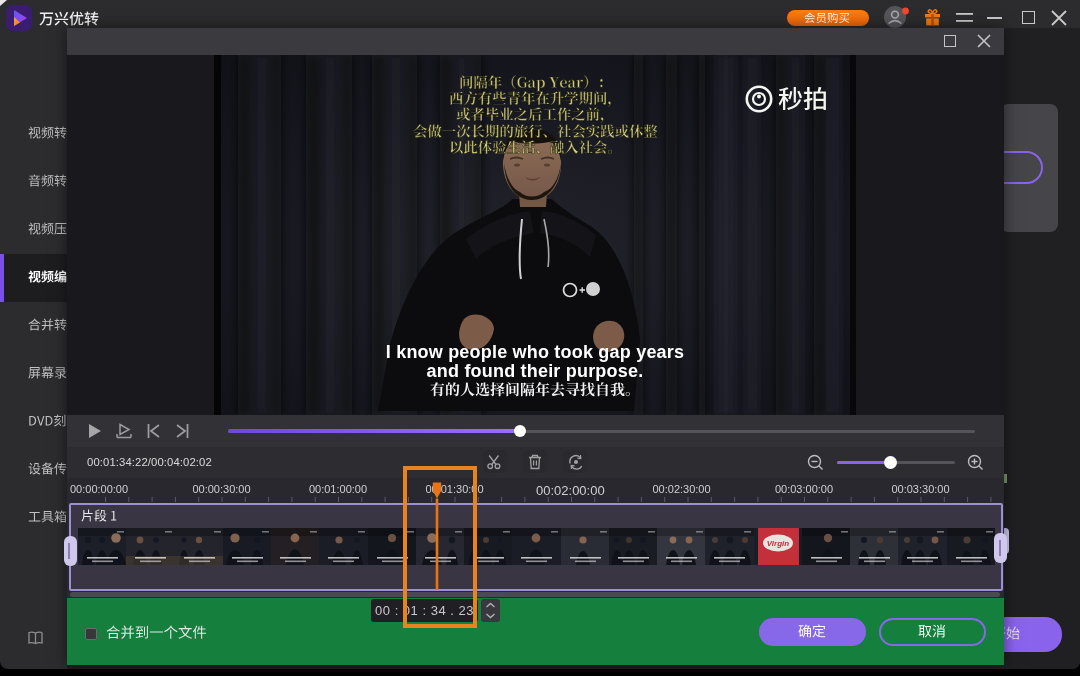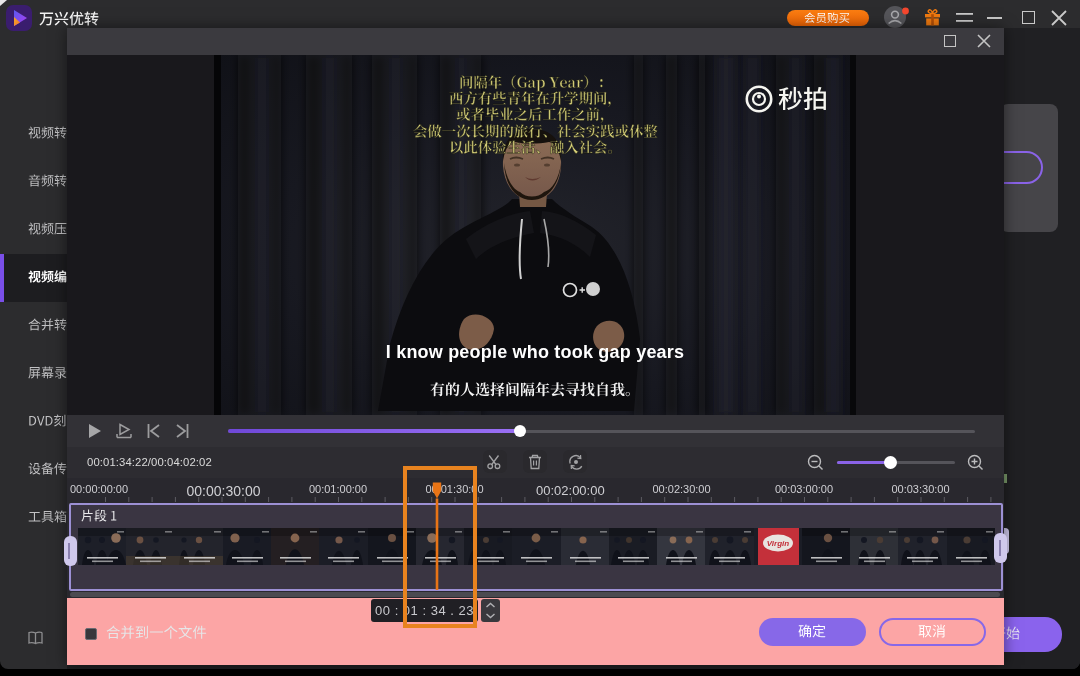--- a/index.html
+++ b/index.html
@@ -197,20 +197,21 @@
         </svg>
         <svg class="abs" style="left:530px;top:28px" width="100" height="34" viewBox="0 0 100 34">
       <circle cx="15" cy="16" r="12.2" fill="none" stroke="#f5f5f0" stroke-width="2.6"></circle>
       <circle cx="15" cy="16" r="6" fill="none" stroke="#f5f5f0" stroke-width="2.2"></circle>
       <circle cx="15" cy="13.4" r="2" fill="#f5f5f0"></circle>
         </svg>
         <svg style="position:absolute;left:564px;top:31px;overflow:visible" width="52" height="33">
           <path d="M12.2 5.1C11.8 7.8 11.2 10.7 10.3 12.6C10.9 12.8 11.9 13.2 12.3 13.5C13.2 11.5 13.9 8.5 14.3 5.6ZM19.2 5.4C20.4 7.6 21.5 10.4 21.9 12.3L24.1 11.5C23.6 9.7 22.5 6.9 21.3 4.7ZM20.9 13.2C19 18.1 15.1 20.7 9 21.9C9.5 22.4 10 23.4 10.2 24C16.9 22.4 21.1 19.5 23.1 13.8ZM15.7 0.9V16.4H17.9V0.9ZM9.2 1.2C7.2 2 4 2.8 1.2 3.2C1.4 3.7 1.8 4.5 1.8 5.1C2.8 4.9 3.9 4.8 5 4.6V7.9H1V10.1H4.7C3.7 12.8 2.1 15.8 0.7 17.6C1 18.1 1.6 19.1 1.8 19.8C2.9 18.3 4 16.2 5 13.9V24.1H7.3V13.2C8 14.3 8.8 15.6 9.2 16.4L10.5 14.5C10.1 13.8 8 11.3 7.3 10.6V10.1H10.6V7.9H7.3V4.1C8.5 3.8 9.6 3.5 10.6 3.1Z M29.1 0.9V5.8H26.1V8.1H29.1V13L25.7 13.9L26.3 16.3L29.1 15.5V21.4C29.1 21.8 29 21.9 28.7 21.9C28.4 21.9 27.4 21.9 26.4 21.9C26.7 22.5 27 23.5 27.1 24.1C28.8 24.1 29.8 24 30.6 23.6C31.3 23.2 31.6 22.6 31.6 21.4V14.8L34.5 14L34.2 11.7L31.6 12.4V8.1H34.3V5.8H31.6V0.9ZM37.8 15.1H45.5V20.4H37.8ZM37.8 12.8V7.6H45.5V12.8ZM40.6 0.9C40.4 2.2 40 4 39.6 5.4H35.5V24H37.8V22.7H45.5V23.9H47.9V5.4H42C42.5 4.1 43 2.6 43.4 1.2Z" fill="#f5f5f0"></path>
         </svg>
         <div class="abs" style="left:0;top:288px;width:642px;text-align:center;color:#fff;font-weight:bold;font-size:18px;line-height:19px;letter-spacing:0.2px">I know people who took gap years</div>
+        <div class="abs" style="left:0;top:307px;width:642px;text-align:center;color:#fff;font-weight:bold;font-size:18px;line-height:19px;letter-spacing:0.2px">and found their purpose.</div>
         <svg class="abs" style="left:216.0px;top:327px;overflow:visible" width="212" height="20">
           <path d="M5.8 0.2C5.6 1 5.3 1.9 5 2.8H0.6L0.8 3.2H4.8C3.8 5.3 2.4 7.5 0.4 8.9L0.5 9.1C1.8 8.5 2.9 7.8 3.8 6.9V14.3H4.1C5 14.3 5.5 13.9 5.5 13.8V10.4H10.4V12C10.4 12.2 10.4 12.3 10.1 12.3C9.8 12.3 8.2 12.2 8.2 12.2V12.4C8.9 12.6 9.3 12.8 9.5 13C9.8 13.3 9.8 13.7 9.9 14.3C12 14.1 12.2 13.4 12.2 12.2V6.1C12.6 6 12.8 5.9 12.9 5.7L11.1 4.4L10.3 5.3H5.8L5.4 5.2C5.9 4.5 6.4 3.9 6.7 3.2H14C14.2 3.2 14.4 3.1 14.4 3C13.7 2.3 12.6 1.5 12.6 1.5L11.5 2.8H7C7.2 2.2 7.5 1.7 7.7 1.2C8.1 1.2 8.2 1.1 8.3 1ZM5.5 8.1H10.4V10H5.5ZM5.5 7.7V5.8H10.4V7.7Z M23 6.2 22.8 6.2C23.5 7.1 24 8.3 24.1 9.4C25.7 10.7 27.3 7.4 23 6.2ZM20.6 0.9 18.2 0.3C18.1 1.2 18 2.3 17.9 3.1H17.8L16.1 2.4V13.8H16.4C17.1 13.8 17.7 13.4 17.7 13.2V12.1H20V13.3H20.3C20.9 13.3 21.6 12.9 21.7 12.8V3.8C22 3.8 22.2 3.7 22.3 3.5L20.7 2.3L19.8 3.1H18.5C19 2.6 19.6 1.8 20 1.3C20.4 1.3 20.6 1.2 20.6 0.9ZM20 3.6V7.3H17.7V3.6ZM17.7 7.7H20V11.7H17.7ZM26.1 1 23.7 0.3C23.3 2.6 22.5 5 21.7 6.6L21.9 6.7C22.8 5.9 23.7 4.8 24.4 3.5H27.2C27.1 8.6 27 11.6 26.4 12.1C26.2 12.3 26.1 12.3 25.8 12.3C25.5 12.3 24.4 12.2 23.7 12.2L23.7 12.4C24.4 12.6 25 12.8 25.3 13.1C25.5 13.3 25.6 13.7 25.6 14.3C26.6 14.3 27.3 14.1 27.8 13.5C28.6 12.6 28.8 9.9 28.9 3.8C29.3 3.8 29.5 3.7 29.6 3.5L28 2.1L27 3.1H24.7C25 2.5 25.2 1.9 25.5 1.3C25.8 1.3 26 1.2 26.1 1Z M37.8 1.2C38.2 1.1 38.3 1 38.3 0.7L35.9 0.5C35.8 5.3 36 10.1 30.5 14.1L30.7 14.3C36.3 11.6 37.4 7.8 37.6 4C38 8.7 39.1 12.3 42.9 14.2C43.1 13.3 43.7 12.7 44.6 12.5L44.6 12.3C39.5 10.4 38.1 6.9 37.8 1.2Z M46.2 0.6 46.1 0.7C46.7 1.5 47.4 2.8 47.6 3.8C49.3 5.1 50.7 1.8 46.2 0.6ZM57.8 4.8 56.9 6H55.3V3.6H58.5C58.8 3.6 58.9 3.6 59 3.4C58.4 2.8 57.3 2 57.3 2L56.4 3.2H55.3V1.1C55.6 1 55.8 0.8 55.8 0.6L53.6 0.4V3.2H52.2C52.4 2.7 52.6 2.2 52.8 1.7C53.1 1.7 53.3 1.6 53.4 1.4L51.2 0.8C51 2.6 50.6 4.4 50 5.6L50.2 5.8C50.9 5.2 51.5 4.5 51.9 3.6H53.6V6H50.2L50.3 6.5H52C52 8.7 51.5 10.3 49.6 11.6V11.6C49.4 11.5 49.2 11.4 49 11.2V6.3C49.4 6.2 49.6 6.1 49.7 6L48 4.6L47.2 5.7H45.5L45.6 6.1H47.4V11.4C46.8 11.7 46.1 12.2 45.6 12.4L46.8 14.2C46.9 14.1 46.9 14 46.9 13.9C47.3 13.1 47.9 12.2 48.1 11.7C48.3 11.4 48.5 11.4 48.7 11.7C50 13.3 51.3 13.9 54.3 13.9C55.7 13.9 57.4 13.9 58.5 13.9C58.5 13.3 58.9 12.7 59.6 12.5V12.3C57.9 12.4 56.5 12.4 54.9 12.4C52.5 12.4 50.9 12.3 49.8 11.7C52.5 10.8 53.6 9.1 53.8 6.5H54.8V10.2C54.8 11.2 54.9 11.6 56.1 11.6H57C58.7 11.6 59.2 11.2 59.2 10.6C59.2 10.3 59.2 10.1 58.8 9.9L58.7 8H58.6C58.3 8.9 58.1 9.6 58 9.8C57.9 10 57.9 10 57.7 10C57.6 10 57.5 10 57.2 10H56.6C56.4 10 56.3 10 56.3 9.8V6.5H59C59.2 6.5 59.4 6.4 59.4 6.2C58.8 5.6 57.8 4.8 57.8 4.8Z M72.9 9.7 72 10.9H70.5V9.1H73.5C73.7 9.1 73.9 9 73.9 8.8C73.3 8.3 72.3 7.6 72.3 7.6L71.5 8.6H70.5V7.3C70.9 7.3 71 7.1 71 6.9L68.7 6.7V8.6H65.7L65.8 9.1H68.7V10.9H64.9L65 11.3H68.7V14.3H69.1C69.7 14.3 70.5 14.1 70.5 13.9V11.3H74.2C74.4 11.3 74.6 11.2 74.6 11.1C74 10.5 72.9 9.7 72.9 9.7ZM67.2 1.4H65.5L65.6 1.8H67C67.5 3.2 68.1 4.2 68.9 5.1C67.8 6 66.3 6.9 64.7 7.5L64.8 7.7C66.8 7.3 68.4 6.6 69.8 5.7C70.8 6.4 72 6.9 73.4 7.3C73.6 6.5 74 5.9 74.7 5.7V5.5C73.4 5.4 72.2 5.2 71.1 4.8C72 4 72.7 3.1 73.2 2.1C73.6 2 73.8 2 73.9 1.8L72.4 0.5L71.4 1.4ZM67.3 1.8H71.4C71 2.7 70.5 3.5 69.8 4.2C68.7 3.7 67.9 2.9 67.3 1.8ZM65.1 2.6 64.3 3.8H64V0.9C64.4 0.8 64.5 0.7 64.6 0.5L62.3 0.3V3.8H60.5L60.6 4.2H62.3V7C61.4 7.3 60.7 7.5 60.3 7.6L61.1 9.6C61.2 9.6 61.4 9.4 61.4 9.2L62.3 8.6V12C62.3 12.1 62.2 12.2 62 12.2C61.7 12.2 60.5 12.1 60.5 12.1V12.3C61.1 12.5 61.4 12.7 61.6 13C61.8 13.3 61.9 13.7 61.9 14.3C63.8 14.2 64 13.4 64 12.1V7.5C65 6.8 65.8 6.2 66.4 5.8L66.3 5.6L64 6.4V4.2H66.1C66.3 4.2 66.5 4.2 66.5 4C66 3.4 65.1 2.6 65.1 2.6Z M77.7 0.2 77.6 0.3C78.3 1 79 2.1 79.3 3.1C81 4.1 82.2 0.9 77.7 0.2ZM78.8 2.4 76.5 2.1V14.3H76.8C77.4 14.3 78.2 13.9 78.2 13.8V2.8C78.6 2.8 78.8 2.6 78.8 2.4ZM83.7 10.1H81.2V7.6H83.7ZM79.5 3.7V11.9H79.8C80.7 11.9 81.2 11.5 81.2 11.4V10.5H83.7V11.6H84C84.6 11.6 85.3 11.1 85.4 11V4.9C85.6 4.9 85.7 4.8 85.8 4.7L84.3 3.6L83.6 4.4H81.2ZM83.7 4.8V7.1H81.2V4.8ZM86.7 1.6H81.2L81.3 2H86.8V12C86.8 12.2 86.7 12.4 86.5 12.4C86.1 12.4 84.4 12.2 84.4 12.2V12.5C85.2 12.6 85.6 12.8 85.8 13.1C86.1 13.3 86.2 13.7 86.2 14.3C88.3 14.1 88.5 13.4 88.5 12.2V2.3C88.8 2.2 89 2.1 89.1 2L87.5 0.7Z M98 7.6 97.8 7.7C98.1 8.1 98.4 8.9 98.4 9.5C99.4 10.3 100.6 8.5 98 7.6ZM95.7 6.2V14.3H95.9C96.8 14.3 97.3 13.9 97.3 13.8V7.4H102.4V9.9C102.1 9.6 101.6 9.2 101.6 9.2L101.1 9.9H100.4C100.9 9.4 101.4 8.8 101.6 8.4C102 8.4 102.1 8.2 102.2 8.1L100.5 7.5C100.4 8.1 100.2 9.2 100 9.9H97.5L97.6 10.4H99V13.8H99.3C100 13.8 100.5 13.5 100.5 13.5V10.4H102.2C102.3 10.4 102.4 10.3 102.4 10.3V12.4C102.4 12.5 102.4 12.6 102.2 12.6C101.9 12.6 101.1 12.6 101.1 12.6V12.8C101.6 12.8 101.8 13 102 13.2C102.1 13.5 102.2 13.8 102.2 14.3C103.8 14.2 104 13.6 104 12.5V7.6C104.3 7.6 104.5 7.5 104.6 7.3L103 6.1L102.3 6.9H97.5ZM98.2 5.9V5.6H101.6V6.2H101.8C102.3 6.2 103.1 5.9 103.1 5.8V3.7C103.4 3.7 103.6 3.6 103.7 3.4L102.1 2.3L101.4 3.1H98.3L96.6 2.4V6.4H96.9C97.5 6.4 98.2 6.1 98.2 5.9ZM101.6 3.5V5.2H98.2V3.5ZM91 0.7V14.3H91.3C92.1 14.3 92.6 13.9 92.6 13.8V1.8H93.9C93.7 2.9 93.3 4.6 93.1 5.5C93.8 6.5 94 7.6 94 8.6C94 9 93.9 9.3 93.7 9.4C93.6 9.5 93.6 9.5 93.4 9.5C93.3 9.5 92.9 9.5 92.7 9.5V9.7C92.9 9.8 93.2 9.9 93.3 10C93.4 10.3 93.5 10.9 93.5 11.3C95 11.3 95.6 10.5 95.5 9C95.5 7.9 94.9 6.5 93.5 5.5C94.2 4.6 95.1 3.1 95.6 2.2C95.9 2.2 96.1 2.2 96.2 2L96 1.8H104C104.2 1.8 104.4 1.7 104.4 1.6C103.8 1 102.9 0.2 102.9 0.2L102 1.4H95.9L96 1.8L94.6 0.5L93.8 1.3H92.8Z M109.1 0.1C108.3 2.6 106.8 5.1 105.5 6.6L105.6 6.7C107.1 5.9 108.6 4.7 109.8 3.1H112.5V6H110.1L108 5.2V10.1H105.5L105.6 10.5H112.5V14.3H112.9C113.9 14.3 114.5 13.9 114.5 13.8V10.5H119.1C119.3 10.5 119.5 10.4 119.5 10.3C118.8 9.7 117.6 8.8 117.6 8.8L116.6 10.1H114.5V6.4H118.3C118.5 6.4 118.7 6.4 118.7 6.2C118 5.6 116.9 4.8 116.9 4.8L115.9 6H114.5V3.1H118.8C119 3.1 119.2 3 119.2 2.8C118.5 2.2 117.3 1.3 117.3 1.3L116.3 2.6H110.1C110.4 2.2 110.7 1.8 110.9 1.3C111.3 1.3 111.5 1.2 111.6 1ZM112.5 10.1H109.9V6.4H112.5Z M129.3 9.1 129.1 9.2C129.8 9.9 130.4 10.7 131 11.6C128 11.8 125.2 11.9 123.4 11.9C125.1 11 127 9.5 128.1 8.3C128.4 8.3 128.6 8.2 128.7 8L126.7 7.3H134.1C134.3 7.3 134.5 7.2 134.5 7C133.8 6.4 132.5 5.4 132.5 5.4L131.5 6.8H128.4V3.8H133.2C133.4 3.8 133.5 3.7 133.6 3.6C132.9 2.9 131.7 2 131.7 2L130.6 3.4H128.4V0.9C128.8 0.8 128.9 0.7 128.9 0.5L126.5 0.2V3.4H121.7L121.8 3.8H126.5V6.8H120.6L120.7 7.3H126.2C125.5 8.7 123.6 11 122.3 11.8C122.2 11.9 121.7 11.9 121.7 11.9L122.7 14.2C122.8 14.1 122.9 14 123 13.9C126.5 13.2 129.3 12.5 131.2 12C131.6 12.6 131.9 13.3 132.1 14C134.2 15.5 135.6 11 129.3 9.1Z M138.2 9.1 138.1 9.2C138.8 9.9 139.6 11 139.9 11.9C141.7 13.1 143 9.5 138.2 9.1ZM146.1 3.7H137.8L137.9 4.1H146.1V6H137L137.2 6.4H146.1V7H146.4C147 7 147.8 6.7 147.9 6.6V1.9C148.1 1.8 148.3 1.7 148.4 1.6L146.7 0.4L145.9 1.3H137.2L137.3 1.7H146.1ZM148 7 147 8.3H146.1V7.5C146.4 7.5 146.6 7.3 146.6 7.1L144.2 6.9V8.3H135.7L135.8 8.7H144.2V12.1C144.2 12.3 144.2 12.4 143.9 12.4C143.6 12.4 141.8 12.3 141.8 12.3V12.5C142.6 12.6 143 12.8 143.2 13.1C143.5 13.3 143.6 13.8 143.7 14.3C145.8 14.1 146.1 13.4 146.1 12.2V8.7H149.3C149.6 8.7 149.7 8.7 149.8 8.5C149.1 7.9 148 7 148 7Z M160.8 1 160.7 1.1C161.3 1.5 162 2.3 162.3 3C162.4 3.1 162.6 3.1 162.7 3.2L162 4.4L160 4.6C159.9 3.5 159.9 2.3 159.9 1C160.3 1 160.4 0.8 160.4 0.6L158.1 0.4C158.1 1.9 158.1 3.4 158.2 4.8L155.4 5.2L155.5 5.6L158.3 5.2C158.5 7.1 158.8 8.8 159.5 10.2C158.3 11.7 156.9 12.8 155.2 13.8L155.3 14C157.2 13.3 158.7 12.5 160 11.3C160.5 12.2 161.1 12.9 161.9 13.5C162.7 14.1 163.9 14.7 164.5 14C164.7 13.7 164.6 13.3 164.1 12.4L164.4 9.9L164.3 9.9C164 10.5 163.6 11.4 163.4 11.8C163.2 12 163.1 12 162.9 11.8C162.2 11.3 161.7 10.7 161.3 10C162.2 9 162.9 7.8 163.6 6.3C164 6.4 164.1 6.3 164.2 6.1L162.1 5.2C161.7 6.5 161.2 7.5 160.6 8.5C160.3 7.5 160.1 6.3 160 5L164.2 4.5C164.4 4.5 164.6 4.4 164.6 4.3C164.1 3.9 163.3 3.4 162.9 3.1C164 3 164.1 0.8 160.8 1ZM150.4 7.6 151.1 9.6C151.3 9.6 151.4 9.4 151.5 9.2L152.6 8.7V12.2C152.6 12.4 152.5 12.4 152.3 12.4C152 12.4 150.7 12.3 150.7 12.3V12.6C151.3 12.7 151.6 12.8 151.8 13.1C152 13.4 152.1 13.8 152.1 14.3C154 14.2 154.3 13.5 154.3 12.3V7.7C155.2 7.2 156 6.7 156.5 6.4L156.5 6.2L154.3 6.7V4.1H156.2C156.4 4.1 156.6 4 156.6 3.8C156.1 3.2 155.2 2.4 155.2 2.4L154.4 3.6H154.3V0.9C154.7 0.8 154.8 0.7 154.8 0.5L152.6 0.3V3.6H150.5L150.6 4.1H152.6V7.1C151.6 7.3 150.9 7.5 150.4 7.6Z M175.6 3.4V6.1H169.5V3.4ZM171.4 0.3C171.3 1 171.2 2.1 171 3H169.7L167.7 2.2V14.3H168C168.8 14.3 169.5 13.9 169.5 13.6V13.1H175.6V14.2H175.9C176.6 14.2 177.5 13.8 177.5 13.7V3.7C177.8 3.7 178.1 3.5 178.2 3.4L176.4 2L175.5 3H171.7C172.4 2.3 173.1 1.6 173.5 1C173.9 1 174 0.9 174.1 0.7ZM169.5 6.5H175.6V9.4H169.5ZM169.5 9.8H175.6V12.7H169.5Z M190.7 1.1 190.6 1.2C191.2 1.8 191.7 2.8 191.8 3.6C193.3 4.8 194.7 1.8 190.7 1.1ZM186.2 0.4C185 1.3 182.5 2.4 180.5 3L180.6 3.2C181.7 3.1 182.8 3 183.9 2.8V5.1H180.5L180.6 5.6H183.9V8C182.4 8.2 181.2 8.4 180.5 8.5L181.3 10.5C181.4 10.5 181.6 10.3 181.7 10.2L183.9 9.3V12.1C183.9 12.3 183.8 12.4 183.5 12.4C183.2 12.4 181.5 12.3 181.5 12.3V12.5C182.3 12.6 182.7 12.8 182.9 13.1C183.2 13.3 183.3 13.8 183.3 14.3C185.3 14.2 185.6 13.3 185.6 12.1V8.6C186.7 8.2 187.6 7.8 188.3 7.4L188.2 7.2L185.6 7.7V5.6H188.3C188.6 7.3 188.9 8.9 189.5 10.2C188.5 11.5 187.2 12.7 185.6 13.6L185.7 13.8C187.5 13.2 188.9 12.3 190.1 11.3C190.6 12.1 191.2 12.8 191.9 13.4C192.6 13.9 193.8 14.5 194.5 13.8C194.7 13.6 194.6 13.2 194.1 12.3L194.4 9.8L194.3 9.8C194 10.4 193.6 11.2 193.4 11.7C193.2 11.9 193.1 11.9 192.9 11.7C192.3 11.3 191.8 10.7 191.4 10.1C192.2 9.1 192.9 8.1 193.4 7.2C193.7 7.2 193.9 7.1 194 6.9L191.8 6C191.6 6.8 191.2 7.7 190.7 8.5C190.3 7.6 190.2 6.6 190 5.6H194.2C194.4 5.6 194.6 5.5 194.6 5.3C193.9 4.8 192.8 4 192.8 4L191.9 5.1H190C189.9 3.9 189.8 2.5 189.9 1.2C190.2 1.1 190.4 0.9 190.4 0.7L188.1 0.5L188.1 2ZM188.3 5.1H185.6V2.5C186.2 2.3 186.7 2.2 187.2 2.1C187.6 2.2 187.9 2.2 188.1 2C188.1 3.1 188.2 4.1 188.3 5.1Z M197.7 14.2C198.9 14.2 199.9 13.3 199.9 12.1C199.9 10.9 198.9 10 197.7 10C196.6 10 195.6 10.9 195.6 12.1C195.6 13.3 196.6 14.2 197.7 14.2ZM197.7 13.7C196.9 13.7 196.2 13 196.2 12.1C196.2 11.2 196.9 10.5 197.7 10.5C198.6 10.5 199.3 11.2 199.3 12.1C199.3 13 198.6 13.7 197.7 13.7Z" fill="#f2f2f2"></path>
         </svg>
       </div>
     </div>
     <div class="abs" style="left:0;top:387px;width:937px;height:32px;background:#323136">
       <svg class="abs" style="left:21px;top:8px" width="14" height="16">
         <path d="M1 1 L13 8 L1 15 Z" fill="#a6a6a8"></path>
       </svg>
       <svg class="abs" style="left:48px;top:7px" width="18" height="18" viewBox="0 0 18 18">
@@ -260,21 +261,21 @@
       <div class="abs" style="left:770px;top:14px;width:53px;height:3px;background:#8a63e8;border-radius:2px"></div>
       <div class="abs" style="left:817px;top:9px;width:13px;height:13px;background:#fff;border-radius:50%"></div>
       <svg class="abs" style="left:900px;top:7px" width="17" height="17">
       <circle cx="7.5" cy="7.5" r="6" fill="none" stroke="#bcbcbe" stroke-width="1.4"></circle>
       <path d="M4.5 7.5 L10.5 7.5 M7.5 4.5 L7.5 10.5" stroke="#bcbcbe" stroke-width="1.4"></path>
       <path d="M12 12 L15.5 15.5" stroke="#bcbcbe" stroke-width="1.4"></path>
       </svg>
     </div>
     <div class="abs" style="left:0;top:450px;width:937px;height:25px;background:#29282e">
       <div class="abs" style="left:3.0px;top:5px;width:70px;text-align:left;font-size:11px;color:#cfcfd3">00:00:00:00</div>
-      <div class="abs" style="left:119.5px;top:5px;width:70px;text-align:center;font-size:14px;color:#cfcfd3">00:00:30:00</div>
+      <div class="abs" style="left:119.5px;top:5px;width:70px;text-align:center;font-size:11px;color:#cfcfd3">00:00:30:00</div>
       <div class="abs" style="left:236.0px;top:5px;width:70px;text-align:center;font-size:11px;color:#cfcfd3">00:01:00:00</div>
       <div class="abs" style="left:352.5px;top:5px;width:70px;text-align:center;font-size:11px;color:#cfcfd3">00:01:30:00</div>
       <div class="abs" style="left:469.0px;top:5px;width:70px;text-align:left;font-size:13px;color:#cfcfd3">00:02:00:00</div>
       <div class="abs" style="left:585.5px;top:5px;width:70px;text-align:left;font-size:11px;color:#cfcfd3">00:02:30:00</div>
       <div class="abs" style="left:702.0px;top:5px;width:70px;text-align:center;font-size:11px;color:#cfcfd3">00:03:00:00</div>
       <div class="abs" style="left:818.5px;top:5px;width:70px;text-align:center;font-size:11px;color:#cfcfd3">00:03:30:00</div>
       <svg class="abs" style="left:0;top:0" width="937" height="25">
         <rect x="38.0" y="19" width="1" height="5" fill="#5c5b62"></rect>
         <rect x="61.3" y="19" width="1" height="5" fill="#5c5b62"></rect>
         <rect x="84.6" y="19" width="1" height="5" fill="#5c5b62"></rect>
@@ -528,21 +529,21 @@
           <rect x="14" y="32.5" width="21" height="1.6" fill="#e8e8e8" opacity="0.6"></rect>
           <rect x="39" y="3" width="7" height="1.6" fill="#d0d0d0" opacity="0.5"></rect>
         </svg>
       </div>
       <div class="abs" style="left:-3px;top:33px;width:13px;height:30px;background:#cfc8ec;border-radius:6px"></div>
       <div class="abs" style="left:1px;top:40px;width:1.5px;height:16px;background:#8a80b0"></div>
       <div class="abs" style="left:927px;top:30px;width:13px;height:30px;background:#cfc8ec;border-radius:6px"></div>
       <div class="abs" style="left:932px;top:37px;width:1.5px;height:16px;background:#8a80b0"></div>
       <div class="abs" style="left:3px;top:89px;width:930px;height:5px;background:#4b4a50;border-radius:2.5px"></div>
     </div>
-    <div class="abs" style="left:0;top:570px;width:937px;height:67px;background:#fca5a5">
+    <div class="abs" style="left:0;top:570px;width:937px;height:67px;background:#15803d">
       <div class="abs" style="left:304px;top:1px;width:107px;height:23px;background:#201f24;border-radius:3px;color:#c9c9cd;font-size:13px;text-align:center;line-height:23px;letter-spacing:0.5px;white-space:nowrap">00 : 01 : 34 . 23</div>
       <div class="abs" style="left:414px;top:1px;width:19px;height:23px;background:#39383d;border-radius:3px"></div>
       <svg class="abs" style="left:417px;top:4px" width="13" height="17">
       <path d="M2.5 5 L6.5 1.5 L10.5 5" fill="none" stroke="#b0b0b4" stroke-width="1.4"></path>
       <path d="M2.5 12 L6.5 15.5 L10.5 12" fill="none" stroke="#b0b0b4" stroke-width="1.4"></path>
       </svg>
       <div class="abs" style="left:18px;top:30px;width:12px;height:12px;background:#38373c;border:1.5px solid #6c6b72;border-radius:2px"></div>
       <svg style="position:absolute;left:39px;top:27px;overflow:visible" width="102" height="20">
         <path d="M7.4 0.5C6 2.8 3.3 4.7 0.6 5.8C0.9 6 1.2 6.4 1.4 6.7C2.1 6.4 2.9 6 3.6 5.6V6.3H10.8V5.3C11.6 5.8 12.4 6.2 13.2 6.6C13.3 6.2 13.7 5.9 14 5.6C11.7 4.7 9.6 3.5 7.9 1.7L8.4 1ZM4 5.3C5.2 4.5 6.4 3.5 7.3 2.4C8.4 3.6 9.5 4.5 10.8 5.3ZM2.8 8V13.8H3.9V13H10.6V13.7H11.8V8ZM3.9 12V9H10.6V12Z M23.6 4.6V7.7H19.6V7.4V4.6ZM24.5 0.5C24.2 1.4 23.7 2.7 23.2 3.5H15.7V4.6H18.5V7.3V7.7H15.1V8.8H18.4C18.2 10.3 17.5 11.9 15.2 13.1C15.4 13.2 15.8 13.7 16 13.9C18.6 12.6 19.4 10.7 19.6 8.8H23.6V13.8H24.8V8.8H28.1V7.7H24.8V4.6H27.6V3.5H24.4C24.8 2.8 25.3 1.8 25.8 0.9ZM17.5 1C18.1 1.8 18.8 2.8 19 3.5L20.1 3.1C19.8 2.4 19.2 1.3 18.5 0.6Z M38 1.8V10.5H39V1.8ZM40.9 0.8V12.1C40.9 12.4 40.8 12.5 40.6 12.5C40.3 12.5 39.5 12.5 38.7 12.4C38.9 12.7 39 13.2 39.1 13.5C40.1 13.5 40.9 13.5 41.3 13.3C41.8 13.1 41.9 12.8 41.9 12.1V0.8ZM29.7 12.1 29.9 13.1C31.8 12.7 34.6 12.2 37.1 11.7L37.1 10.8L34.1 11.3V9.1H36.9V8.1H34.1V6.6H33V8.1H30.2V9.1H33V11.5ZM30.5 6.4C30.9 6.2 31.4 6.1 35.9 5.7C36.1 6 36.3 6.3 36.4 6.6L37.2 6C36.8 5.2 35.9 3.9 35 3L34.3 3.4C34.6 3.8 35 4.4 35.3 4.9L31.7 5.2C32.2 4.4 32.8 3.4 33.3 2.5H37.2V1.5H29.8V2.5H32.1C31.7 3.5 31.1 4.4 30.8 4.7C30.6 5 30.4 5.3 30.2 5.3C30.3 5.6 30.4 6.1 30.5 6.4Z M43.8 6.5V7.6H57V6.5Z M64.2 4.8V13.8H65.3V4.8ZM64.9 0.6C63.4 3 60.8 5.1 58.1 6.2C58.4 6.5 58.7 6.9 58.9 7.2C61.1 6.2 63.3 4.5 64.8 2.5C66.7 4.8 68.6 6.1 70.8 7.3C70.9 6.9 71.3 6.5 71.6 6.3C69.3 5.2 67.3 3.8 65.4 1.6L65.9 1Z M78.1 0.8C78.5 1.5 79 2.5 79.2 3.1L80.4 2.7C80.2 2.1 79.6 1.2 79.2 0.5ZM72.7 3.1V4.2H75C75.8 6.4 77 8.3 78.4 9.8C76.9 11.1 74.9 12.1 72.5 12.8C72.7 13 73.1 13.5 73.2 13.8C75.6 13 77.6 12 79.2 10.6C80.9 12 82.8 13.1 85.2 13.7C85.4 13.4 85.7 13 85.9 12.7C83.6 12.2 81.7 11.1 80.1 9.8C81.5 8.3 82.6 6.5 83.5 4.2H85.7V3.1ZM79.3 9C77.9 7.7 76.8 6 76.1 4.2H82.2C81.5 6.1 80.5 7.7 79.3 9Z M91 7.8V8.8H95.1V13.8H96.2V8.8H100.1V7.8H96.2V4.6H99.5V3.5H96.2V0.7H95.1V3.5H93.2C93.4 2.9 93.5 2.2 93.7 1.5L92.6 1.3C92.3 3.2 91.7 5 90.8 6.2C91.1 6.4 91.6 6.6 91.8 6.8C92.2 6.2 92.5 5.4 92.8 4.6H95.1V7.8ZM90.3 0.6C89.5 2.8 88.2 5 86.9 6.4C87 6.6 87.4 7.2 87.5 7.4C87.9 7 88.4 6.4 88.8 5.8V13.8H89.8V4.1C90.4 3.1 90.9 2 91.3 0.9Z" fill="#e6e6e8"></path>
       </svg>

